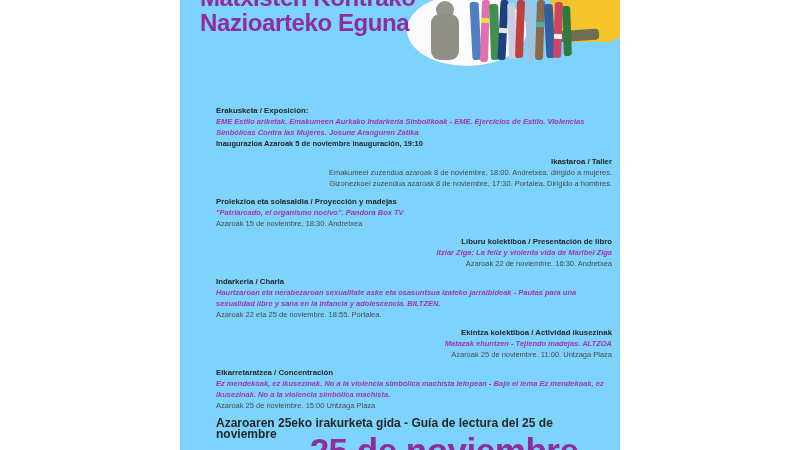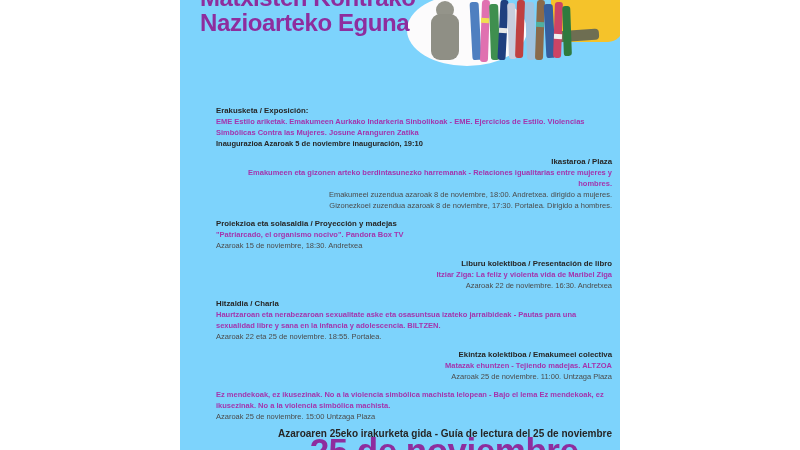--- a/index.html
+++ b/index.html
@@ -16,24 +16,24 @@
     font-size:24px;line-height:25px;font-weight:800;
     color:#8e2d9e;letter-spacing:-0.4px;white-space:nowrap;
   }
   .collage{position:absolute;right:0;top:0;z-index:2;}
   .content{
     position:absolute;left:36px;top:70px;width:396px;z-index:4;margin-top:35px;
   }
   .section{margin-bottom:7px;font-size:7.5px;line-height:11px;color:#4b4b4b;}
   .section.right{text-align:right;}
   .heading{font-weight:bold;color:#262626;font-size:7.8px;}
-  .highlight{color:#a335ad;font-weight:bold;}
+  .highlight{color:#a335ad;font-weight:bold;font-style:italic;}
   .detail{color:#4b4b4b;}
   .detail.strong{font-weight:bold;color:#262626;font-style:normal;}
-  .footer{margin-top:3px;text-align:right;font-size:10px;line-height:10.5px;}
+  .footer{margin-top:3px;text-align:left;font-size:12px;line-height:10.5px;}
   .footer .f1{font-weight:bold;color:#262626;}
   .footer .f2{color:#5a5a5a;}
   .big-date{
     position:absolute;left:0;top:431px;width:440px;box-sizing:border-box;
     padding-left:88px;text-align:center;z-index:5;
     font-size:35px;font-weight:800;color:#8e2d9e;letter-spacing:-0.5px;
     white-space:nowrap;
   }
 </style>
 </head>
@@ -77,51 +77,51 @@
 
   <div class="content">
 
     <div class="section left">
       <div class="heading">Erakusketa / Exposición:</div>
       <div class="highlight">EME Estilo ariketak. Emakumeen Aurkako Indarkeria Sinbolikoak - EME. Ejercicios de Estilo. Violencias Simbólicas Contra las Mujeres. Josune Aranguren Zatika</div>
       <div class="detail strong">Inaugurazioa Azaroak 5 de noviembre inauguración, 19:10</div>
     </div>
 
     <div class="section right">
-      <div class="heading">Ikastaroa / Plaza</div>
-      <div class="highlight">Emakumeen eta gizonen arteko berdintasunezko harremanak - Relaciones igualitarias entre mujeres y hombres.</div>
+      <div class="heading">Ikastaroa / Taller</div>
       <div class="detail">Emakumeei zuzendua azaroak 8 de noviembre, 18:00. Andretxea. dirigido a mujeres.</div>
       <div class="detail">Gizonezkoei zuzendua azaroak 8 de noviembre, 17:30. Portalea. Dirigido a hombres.</div>
     </div>
 
     <div class="section left">
       <div class="heading">Proiekzioa eta solasaldia / Proyección y madejas</div>
       <div class="highlight">"Patriarcado, el organismo nocivo". Pandora Box TV</div>
       <div class="detail">Azaroak 15 de noviembre, 18:30. Andretxea</div>
     </div>
 
     <div class="section right">
       <div class="heading">Liburu kolektiboa / Presentación de libro</div>
       <div class="highlight">Itziar Ziga: La feliz y violenta vida de Maribel Ziga</div>
       <div class="detail">Azaroak 22 de noviembre. 16:30. Andretxea</div>
     </div>
 
     <div class="section left">
-      <div class="heading">Hitzaldia / Charla</div>
+      <div class="heading">Indarkeria / Charla</div>
       <div class="highlight">Haurtzaroan eta nerabezaroan sexualitate aske eta osasuntsua izateko jarraibideak - Pautas para una sexualidad libre y sana en la infancia y adolescencia. BILTZEN.</div>
       <div class="detail">Azaroak 22 eta 25 de noviembre. 18:55. Portalea.</div>
     </div>
 
     <div class="section right">
-      <div class="heading">Ekintza kolektiboa / Emakumeei colectiva</div>
+      <div class="heading">Ekintza kolektiboa / Actividad ikusezinak</div>
       <div class="highlight">Matazak ehuntzen -  Tejiendo madejas. ALTZOA</div>
       <div class="detail">Azaroak 25 de noviembre. 11:00. Untzaga Plaza</div>
     </div>
 
     <div class="section left">
+      <div class="heading">Elkarretaratzea / Concentración</div>
       <div class="highlight">Ez mendekoak, ez ikusezinak. No a la violencia simbólica machista lelopean - Bajo el lema Ez mendekoak, ez ikusezinak. No a la violencia simbólica machista.</div>
       <div class="detail">Azaroak 25 de noviembre. 15:00 Untzaga Plaza</div>
     </div>
 
     <div class="footer">
       <div class="f1">Azaroaren 25eko irakurketa gida - Guía de lectura del 25 de noviembre</div>
     </div>
 
   </div>
 

